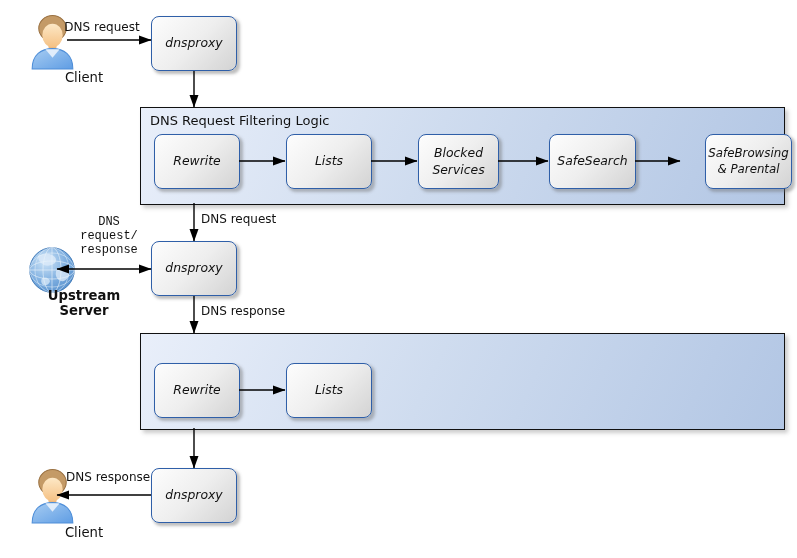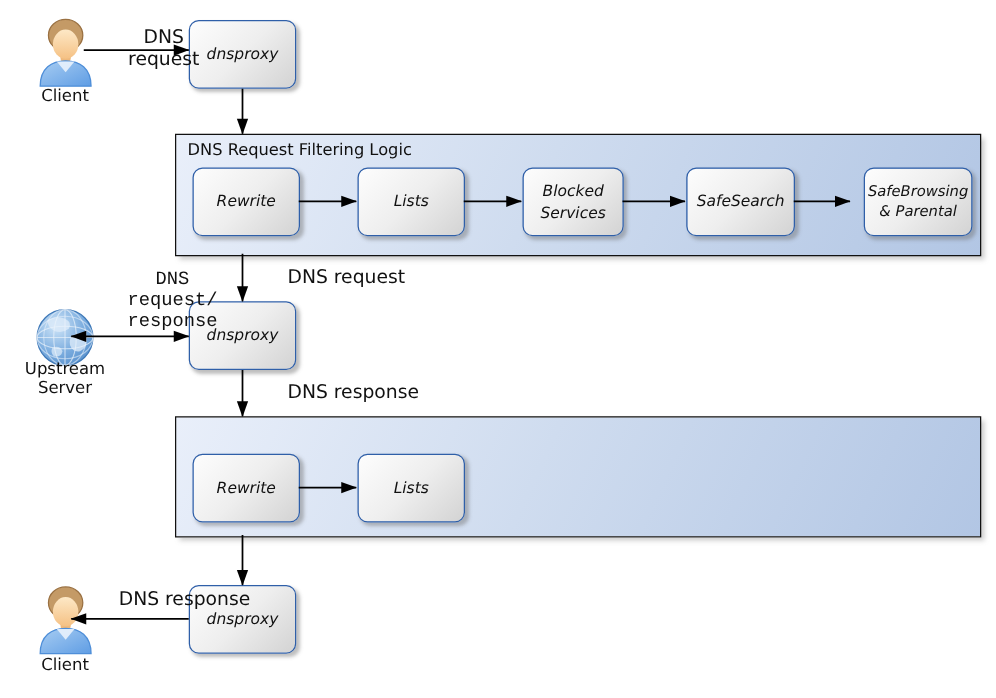--- a/index.html
+++ b/index.html
@@ -16,23 +16,23 @@
   .node{
     position:absolute;border:1.6px solid #2f5fa8;border-radius:8px;
     background:linear-gradient(135deg,#fdfdfd 0%,#eeeeee 50%,#d3d3d3 100%);
     box-shadow:2.5px 2.5px 3px rgba(110,110,110,.45);
     display:flex;align-items:center;justify-content:center;text-align:center;
     font-size:12.4px;line-height:1.3;padding:2px;box-sizing:border-box;font-style:italic;
   }
   .node.tight{font-size:11.8px;}
   .connectors{position:absolute;left:0;top:0;z-index:5;pointer-events:none;}
   .connectors line{stroke:#000;stroke-width:1.4;}
-  .edge-label{position:absolute;z-index:6;font-size:15px;white-space:pre-line;margin-left:29px;}
+  .edge-label{position:absolute;z-index:6;font-size:12px;white-space:pre-line;}
   .edge-label.centered{text-align:center;}
-  .actor-label{position:absolute;z-index:6;font-size:13.2px;text-align:center;white-space:pre-line;line-height:1.15;}
+  .actor-label{position:absolute;z-index:6;font-size:13.2px;text-align:center;white-space:pre-line;line-height:1.15;margin-left:32px;}
   .icon{position:absolute;z-index:4;}
 </style>
 </head>
 <body>
 
 <div class="canvas">
 
   <svg class="icon" style="left:30px;top:13px;" width="45" height="57" viewBox="0 0 44 56">
     <defs>
       <linearGradient id="shirt" x1="0" y1="0" x2="1" y2="1">
@@ -63,21 +63,21 @@
     </div>
     <div class="node" style="left:145px;top:26px;width:86px;height:55px;">
       <span>Lists</span>
     </div>
     <div class="node" style="left:277px;top:26px;width:81px;height:55px;align-items:center;">
       <span>Blocked Services</span>
     </div>
     <div class="node" style="left:408px;top:26px;width:87px;height:55px;">
       <span>SafeSearch</span>
     </div>
-    <div class="node tight" style="left:550px;top:26px;width:87px;height:55px;">
+    <div class="node tight" style="left:564px;top:26px;width:87px;height:55px;">
       <span>SafeBrowsing &amp; Parental</span>
     </div>
   </div>
 
   <div class="node" style="left:151px;top:241px;width:86px;height:55px;z-index:2;">
     <span>dnsproxy</span>
   </div>
 
   <svg class="icon" style="left:28px;top:246px;" width="48" height="48" viewBox="0 0 48 48">
     <defs>
@@ -91,21 +91,21 @@
     <path d="M10,10 Q18,6 24,9 Q30,12 27,17 Q22,21 16,19 Q10,16 10,10 Z" fill="#d9e9f8" opacity="0.85"></path>
     <path d="M30,22 Q38,20 41,26 Q42,32 36,35 Q30,36 28,30 Q27,25 30,22 Z" fill="#d9e9f8" opacity="0.8"></path>
     <path d="M14,32 Q20,30 22,35 Q21,40 15,39 Q12,36 14,32 Z" fill="#d9e9f8" opacity="0.75"></path>
     <ellipse cx="24" cy="24" rx="9" ry="22.3" fill="none" stroke="#e9f2fb" stroke-width="0.9" opacity="0.7"></ellipse>
     <ellipse cx="24" cy="24" rx="17" ry="22.3" fill="none" stroke="#e9f2fb" stroke-width="0.9" opacity="0.55"></ellipse>
     <ellipse cx="24" cy="24" rx="22.3" ry="9" fill="none" stroke="#e9f2fb" stroke-width="0.9" opacity="0.7"></ellipse>
     <ellipse cx="24" cy="24" rx="22.3" ry="17" fill="none" stroke="#e9f2fb" stroke-width="0.9" opacity="0.55"></ellipse>
     <line x1="24" y1="1.7" x2="24" y2="46.3" stroke="#e9f2fb" stroke-width="0.9" opacity="0.7"></line>
     <line x1="1.7" y1="24" x2="46.3" y2="24" stroke="#e9f2fb" stroke-width="0.9" opacity="0.7"></line>
   </svg>
-  <div class="actor-label" style="left:12px;top:288px;width:80px;">Upstream
+  <div class="actor-label" style="left:12px;top:288px;width:80px;font-weight:bold;">Upstream
 Server</div>
 
   <div class="group" style="left:140px;top:333px;width:643px;height:95px;">
     <div class="node" style="left:13px;top:29px;width:86px;height:55px;">
       <span>Rewrite</span>
     </div>
     <div class="node" style="left:145px;top:29px;width:86px;height:55px;">
       <span>Lists</span>
     </div>
   </div>

